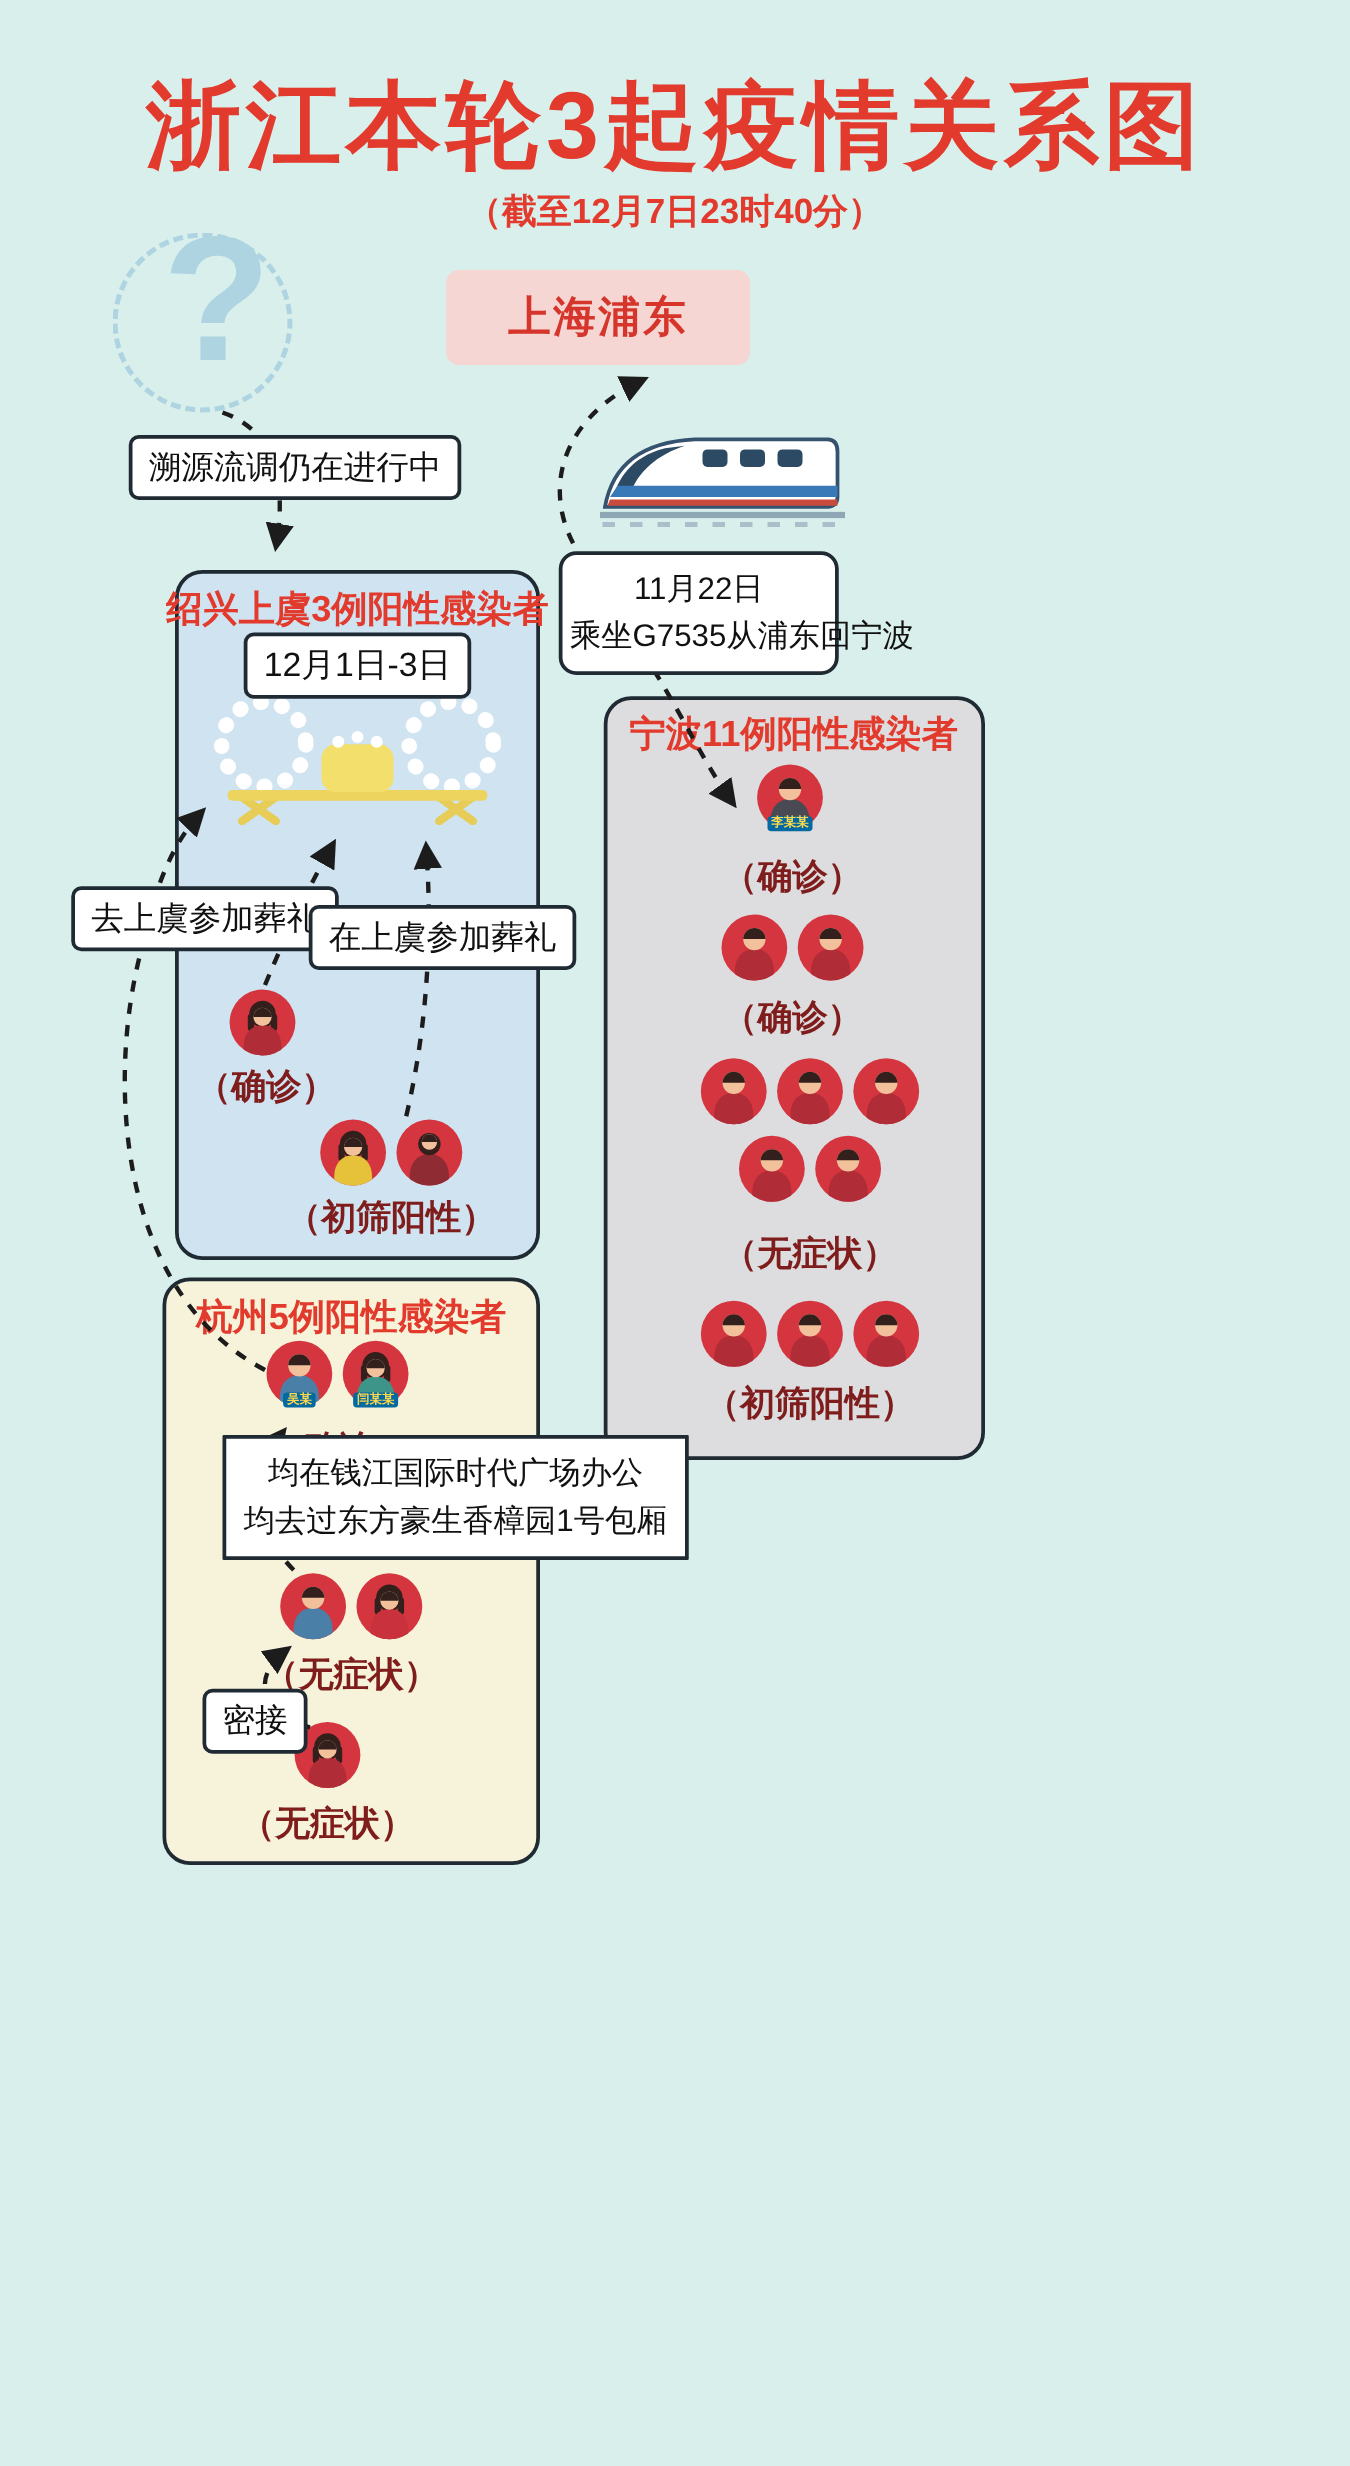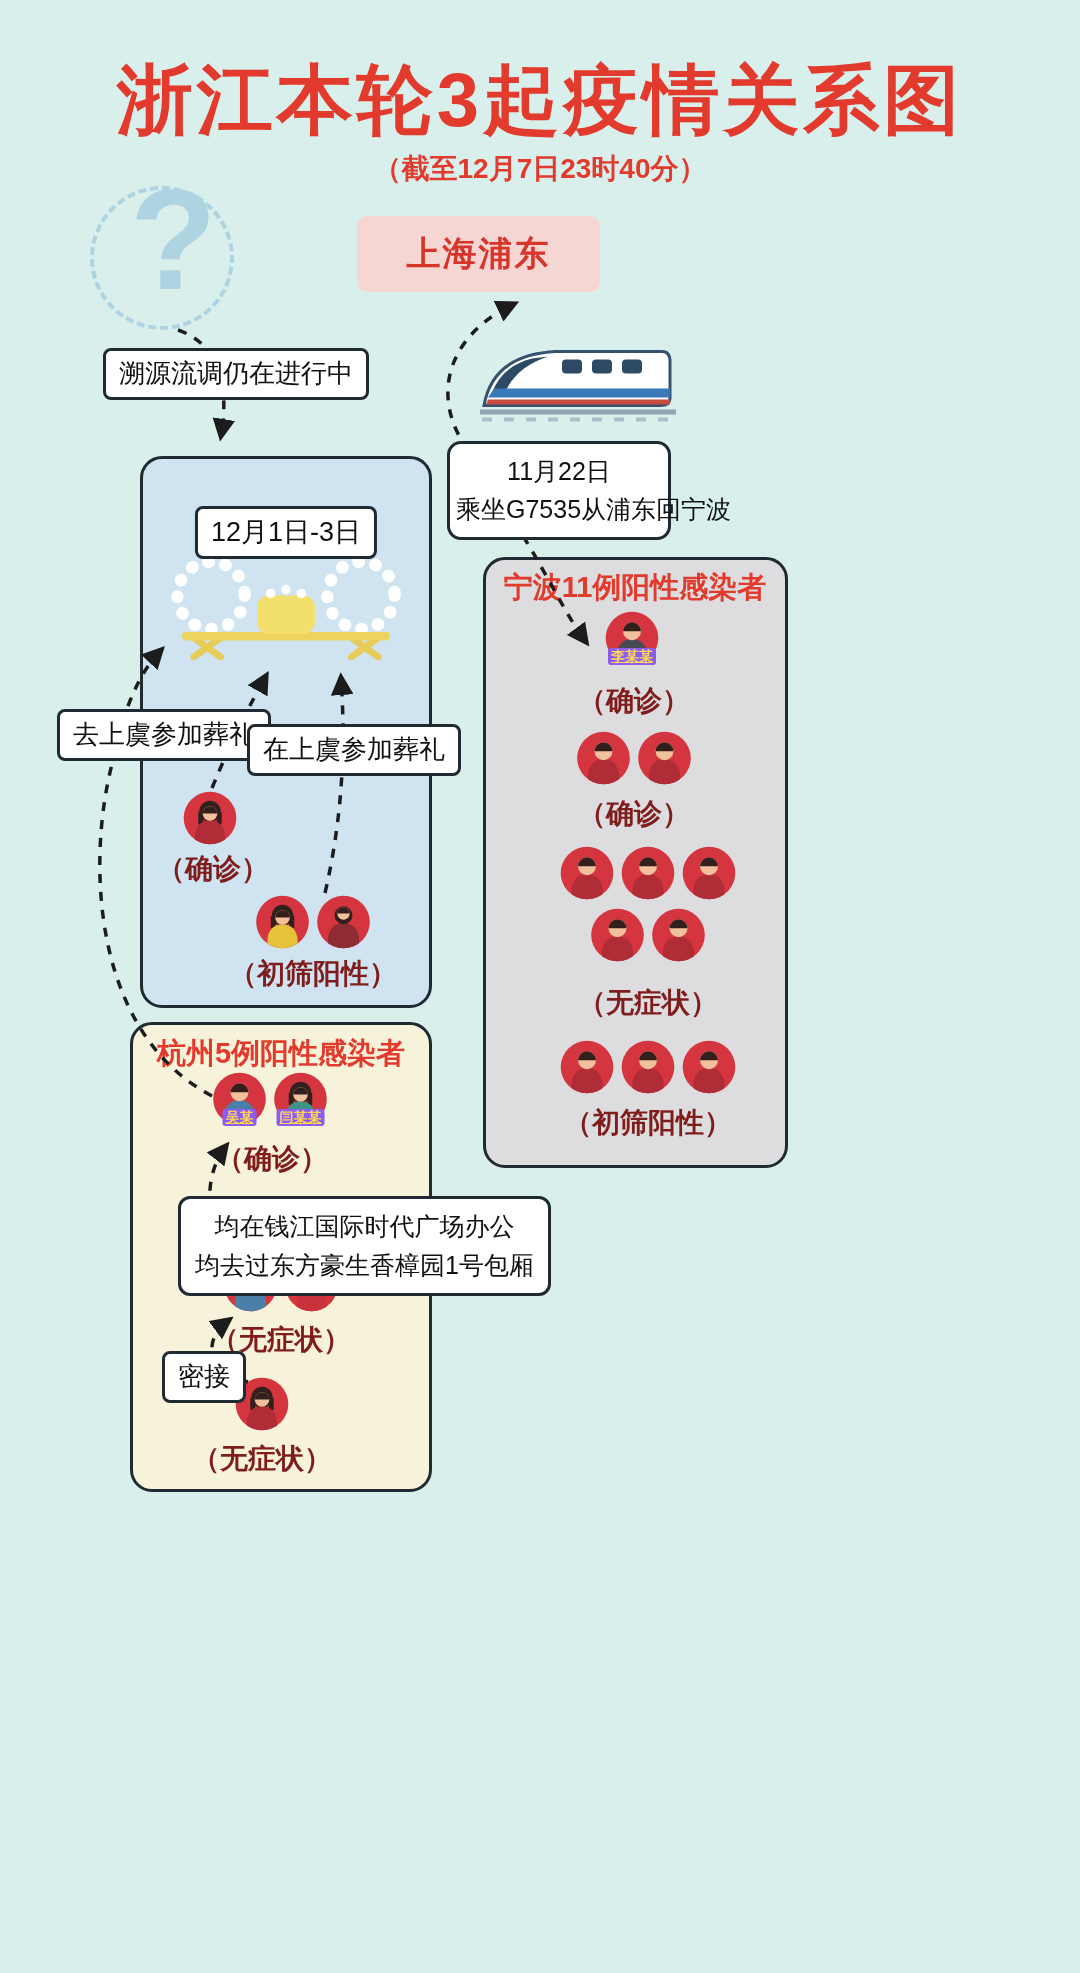--- a/index.html
+++ b/index.html
@@ -21,28 +21,28 @@
   #qmark{position:absolute;left:40px;top:-22px;font-size:142px;font-weight:bold;color:#aed4e2;}
   #tracing-box{left:103px;top:348px;}
   #shanghai-box{left:357px;top:216px;width:243px;height:76px;background:#f6d6d3;border-radius:10px;display:flex;align-items:center;justify-content:center;font-size:34px;font-weight:bold;color:#d6352c;letter-spacing:2px;z-index:2;}
   #train{left:478px;top:308px;width:200px;height:118px;z-index:2;}
   #train-note{left:447px;top:441px;width:224px;font-size:25px;border-radius:14px;text-align:center;padding:9px 6px;line-height:1.5;}
   #sx-title{left:286px;top:468px;}
   #sx-date{left:286px;top:506px;transform:translateX(-50%);font-size:27px;}
   #funeral{left:286px;top:550px;width:250px;height:110px;z-index:2;}
   #go-box{left:57px;top:709px;}
   #at-box{left:247px;top:724px;}
-  #office-note{left:178px;top:1196px;font-size:25px;border-radius:12px;line-height:1.55;padding:8px 14px;text-align:center;}
+  #office-note{left:178px;top:1148px;font-size:25px;border-radius:1px;line-height:1.55;padding:8px 14px;text-align:center;}
   #miji-box{left:162px;top:1351px;}
   #nb-title{left:635px;top:568px;}
   #hz-title{left:281px;top:1034px;}
   .prow{display:flex;gap:5px;z-index:4;}
   .person{position:relative;display:inline-block;width:56px;height:56px;}
   .person svg{width:100%;height:100%;display:block;}
-  .pname{position:absolute;left:50%;bottom:1px;transform:translateX(-50%);background:#8b5cf6;color:#ffd84d;font-size:14px;font-weight:bold;line-height:1.25;padding:0 3px;border-radius:3px;white-space:nowrap;text-decoration:underline;}
+  .pname{position:absolute;left:50%;bottom:1px;transform:translateX(-50%);background:#0369a1;color:#ffd84d;font-size:10px;font-weight:bold;line-height:1.25;padding:0 3px;border-radius:3px;white-space:nowrap;}
   #arrows{position:absolute;left:0;top:0;z-index:5;pointer-events:none;}
   #symdefs{position:absolute;width:0;height:0;}
 </style>
 </head>
 <body>
 
 <div id="canvas">
 
   <svg id="symdefs" aria-hidden="true">
     <defs>
@@ -130,20 +130,21 @@
     <div>乘坐G7535从浦东回宁波</div>
   </div>
   <div class="abs wbox" id="go-box">去上虞参加葬礼</div>
   <div class="abs wbox" id="at-box">在上虞参加葬礼</div>
   <div class="abs wbox" id="office-note">
     <div>均在钱江国际时代广场办公</div>
     <div>均去过东方豪生香樟园1号包厢</div>
   </div>
   <div class="abs wbox" id="miji-box">密接</div>
 
+  <div class="abs cx group-title" id="sx-title">绍兴上虞3例阳性感染者</div>
   <div class="abs wbox" id="sx-date">12月1日-3日</div>
   <svg class="abs cx" id="funeral" viewBox="0 0 260 112">
     <circle cx="52" cy="46" r="35" fill="none" stroke="#ffffff" stroke-width="13" stroke-dasharray="0.5 17.5" stroke-linecap="round"></circle>
     <circle cx="208" cy="46" r="35" fill="none" stroke="#ffffff" stroke-width="13" stroke-dasharray="0.5 17.5" stroke-linecap="round"></circle>
     <path d="M34 90 L62 110 M62 90 L34 110" stroke="#e7cd58" stroke-width="7" stroke-linecap="round" fill="none"></path>
     <path d="M198 90 L226 110 M226 90 L198 110" stroke="#e7cd58" stroke-width="7" stroke-linecap="round" fill="none"></path>
     <rect x="22" y="84" width="216" height="9" rx="4" fill="#edd45e"></rect>
     <rect x="100" y="46" width="60" height="40" rx="12" fill="#f3df6b"></rect>
     <circle cx="114" cy="44" r="5" fill="#ffffff"></circle>
     <circle cx="130" cy="40" r="5" fill="#ffffff"></circle>

